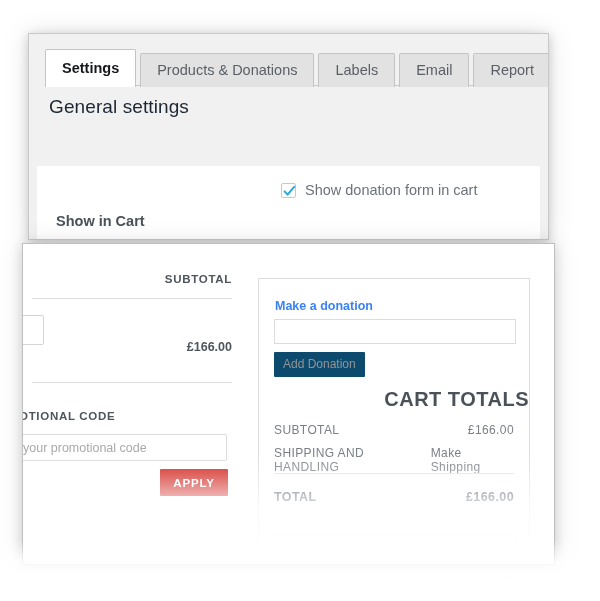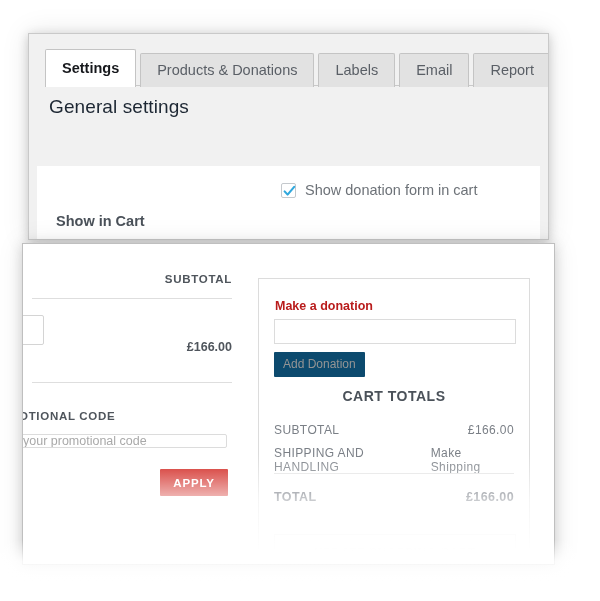--- a/index.html
+++ b/index.html
@@ -216,21 +216,21 @@
     font-size: 11.5px;
     font-weight: bold;
     color: #4f555c;
     letter-spacing: 0.7px;
   }
   #promo-input {
     position: absolute;
     left: -18px;
     top: 181px;
     width: 213px;
-    height: 14px;
+    height: 27px;
     border: 1px solid #dcdcdc;
     background: #fff;
     box-sizing: border-box;
     font-family: "Liberation Sans", sans-serif;
     font-size: 12.5px;
     color: #a9a9a9;
     padding: 0 8px;
     border-radius: 2px;
     outline: none;
   }
@@ -262,21 +262,21 @@
     border: 1px solid #dcdcdc;
     background: #ffffff;
     box-sizing: border-box;
   }
   #donation-title {
     position: absolute;
     left: 16px;
     top: 20px;
     font-size: 12.5px;
     font-weight: bold;
-    color: #b91c1c;
+    color: #3b82f6;
   }
   #donation-input {
     position: absolute;
     left: 15px;
     top: 40px;
     width: 242px;
     height: 25px;
     border: 1px solid #dcdcdc;
     background: #fff;
     box-sizing: border-box;
@@ -296,22 +296,22 @@
     font-size: 12px;
     padding: 5px 9px 6px 9px;
     cursor: pointer;
     border-radius: 1px;
   }
   #cart-totals-title {
     position: absolute;
     left: 0;
     right: 0;
     top: 109px;
-    text-align: center;
-    font-size: 14px;
+    text-align: right;
+    font-size: 20px;
     font-weight: bold;
     color: #4a5159;
     letter-spacing: 0.5px;
   }
   .totals-row {
     position: absolute;
     left: 15px;
     right: 15px;
     display: flex;
     justify-content: space-between;

